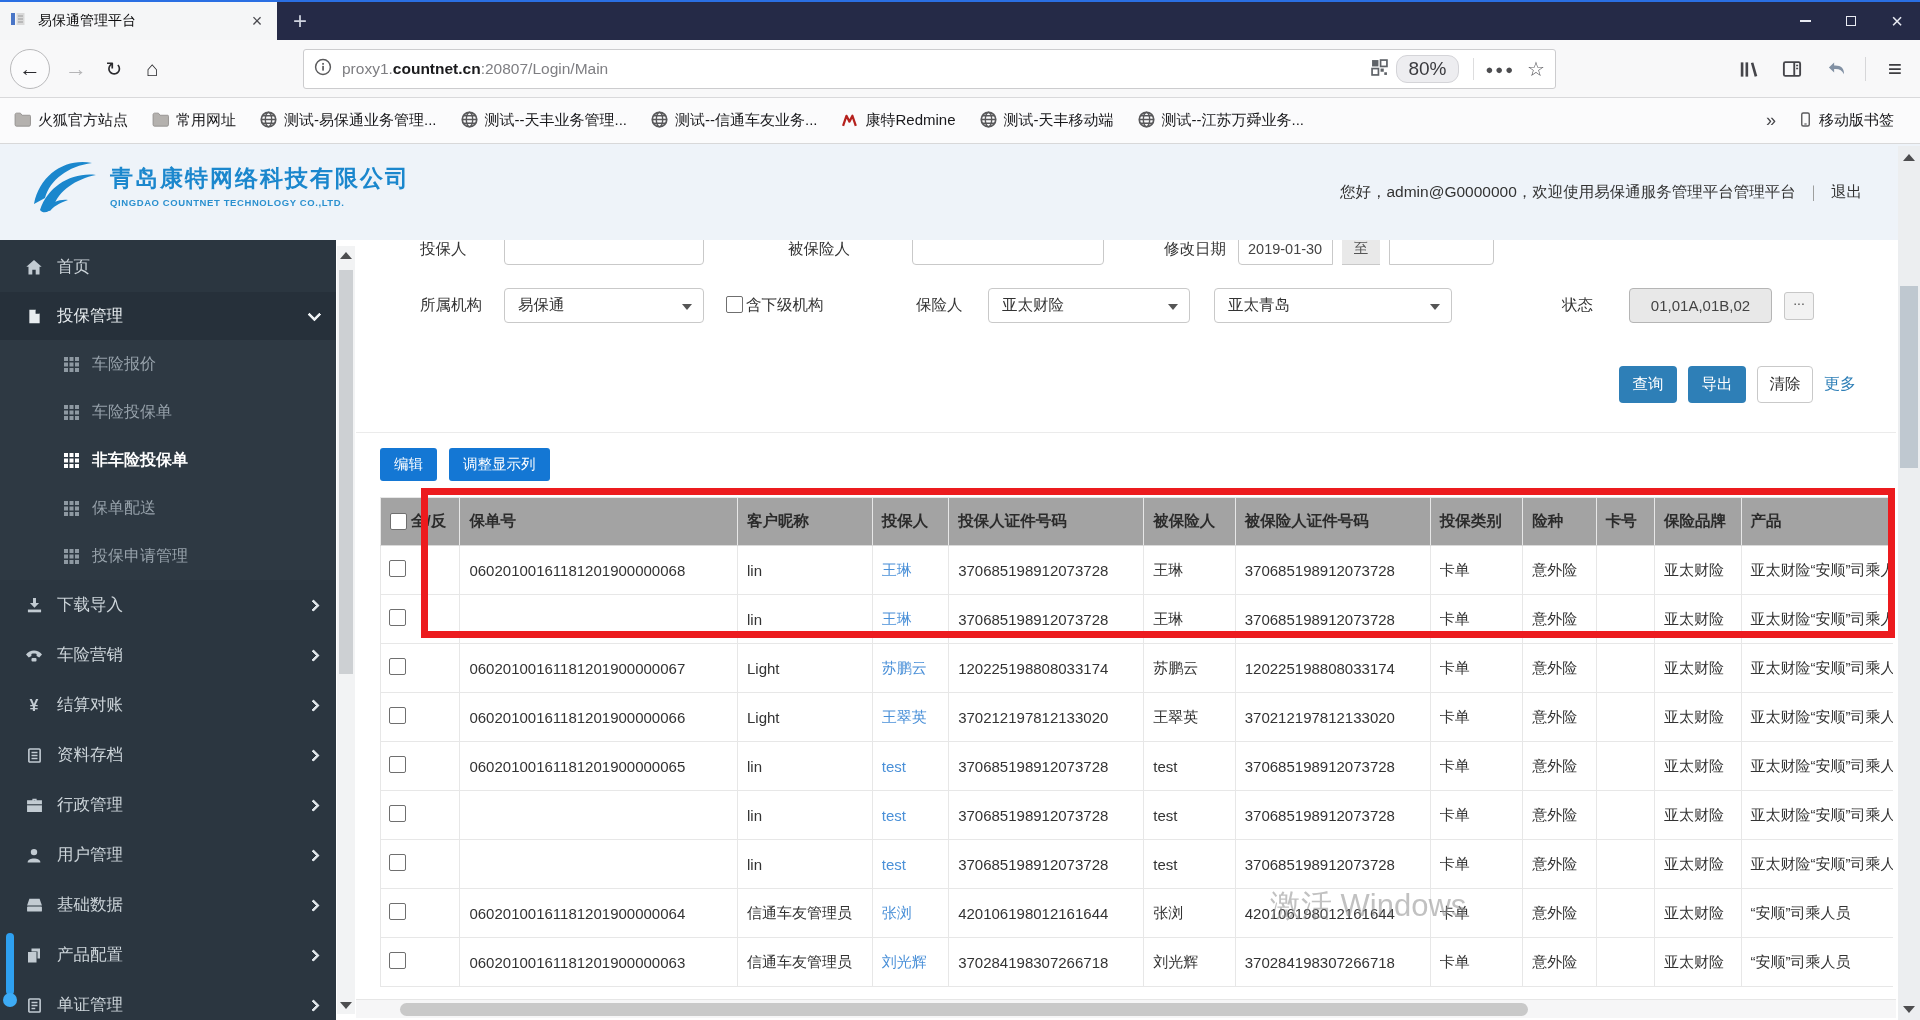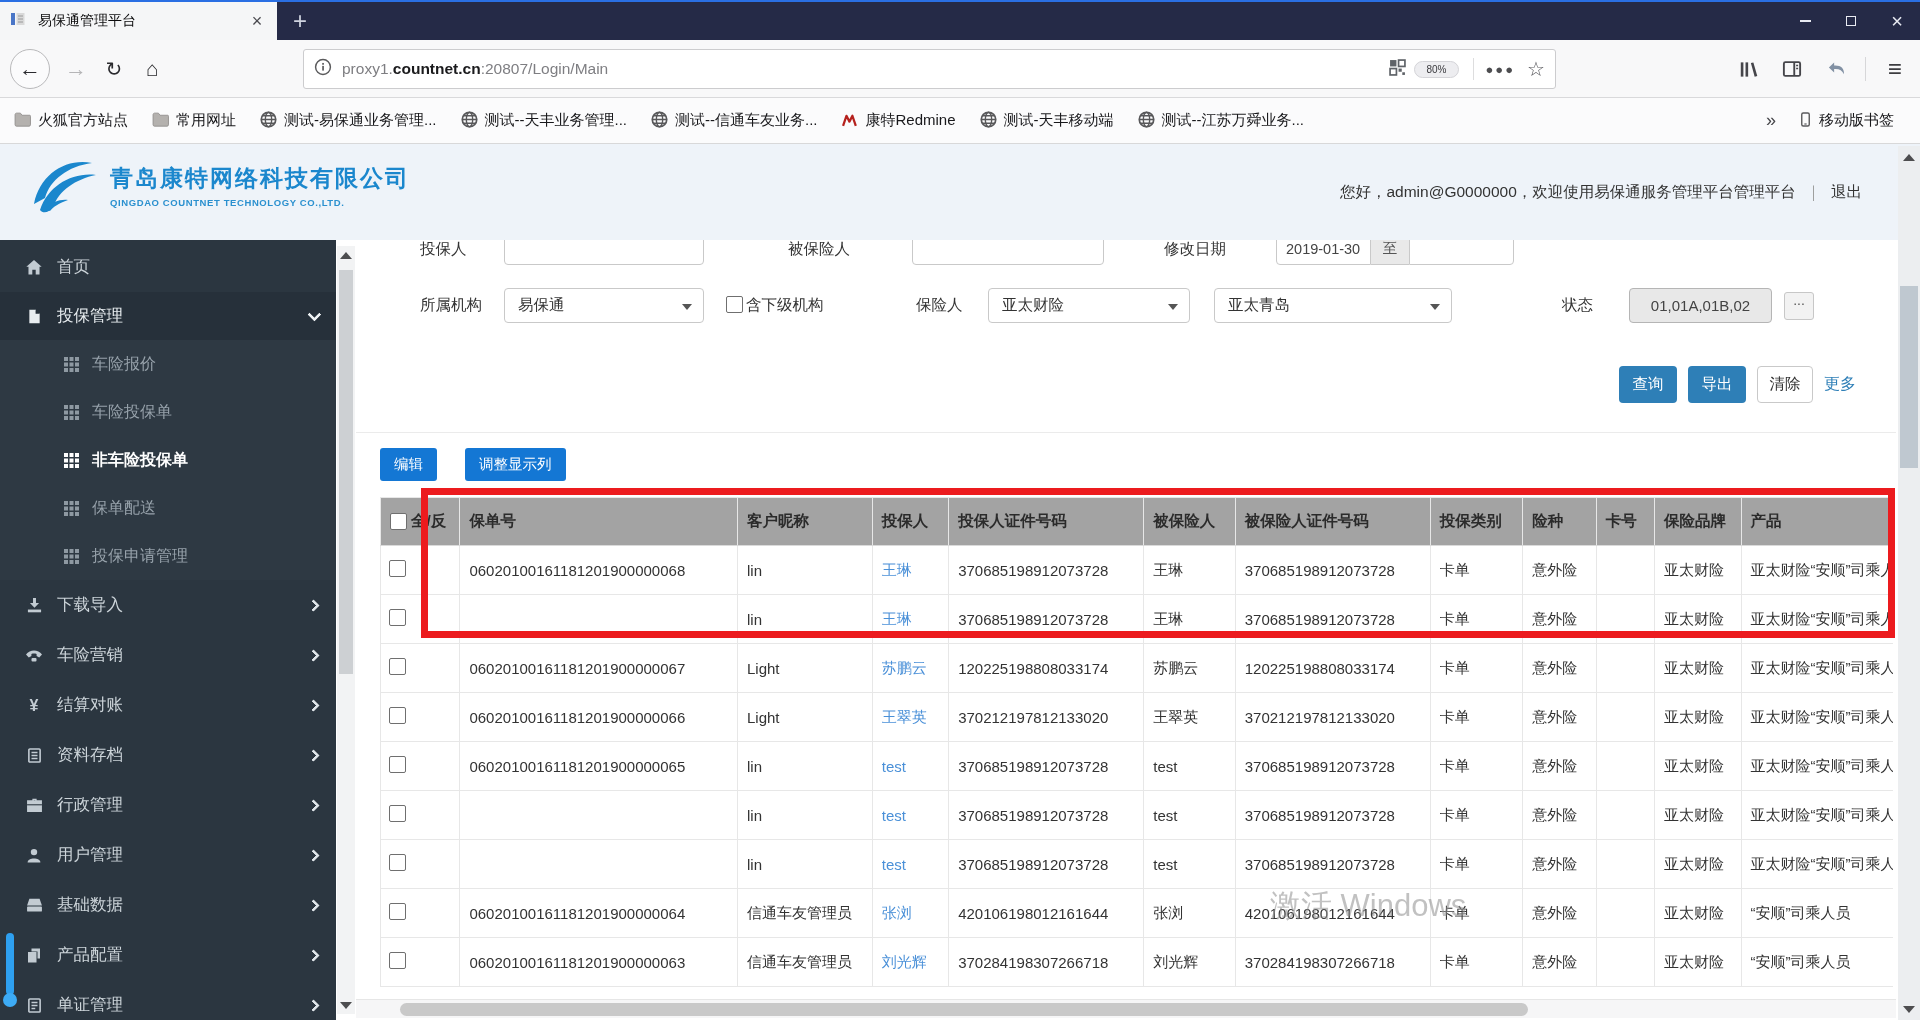--- a/index.html
+++ b/index.html
@@ -20,21 +20,21 @@
   
   .navbar { position:absolute; left:0; top:40px; width:1920px; height:58px; background:#f8f8f9; border-bottom:1px solid #d9d9db; }
   .nav-btn { position:absolute; top:49px; height:40px; display:flex; align-items:center; justify-content:center; font-size:22px; color:#2a2a2e; }
   .back-circle { left:10px; width:40px; height:40px; top:9px; border:1px solid #b9b9bb; border-radius:50%; background:#fbfbfc; }
   .fwd { left:58px; width:36px; top:9px; color:#b5b5b7; }
   .reload { left:96px; width:36px; top:9px; font-size:20px; }
   .home-b { left:134px; width:36px; top:9px; font-size:21px; }
   .urlbar { position:absolute; left:303px; top:9px; width:1253px; height:40px; background:#fff; border:1px solid #ccccce; border-radius:3px; display:flex; align-items:center; padding:0 10px; }
   .url-text { font-size:15.5px; margin-left:10px; flex:1; white-space:nowrap; overflow:hidden; }
   .url-dim { color:#7e7e82; } .url-host { color:#1b1b1d; font-weight:bold; }
-  .zoom-pill { font-size:10px; color:#3a3a3e; background:#ededf0; border:1px solid #d4d4d8; border-radius:11px; padding:2px 11px; margin:0 8px; }
+  .zoom-pill { font-size:19px; color:#3a3a3e; background:#ededf0; border:1px solid #d4d4d8; border-radius:11px; padding:2px 11px; margin:0 8px; }
   .url-sep { width:1px; height:22px; background:#ddddde; margin:0 6px; }
   .dots { font-size:13px; letter-spacing:2px; color:#4d4d50; margin:0 6px; }
   .star { font-size:20px; color:#58585c; margin-left:6px; }
   .tb-right { position:absolute; right:4px; top:9px; height:40px; display:flex; align-items:center; gap:14px; padding-right:6px; }
   .tbi { width:30px; height:30px; display:flex; align-items:center; justify-content:center; color:#45454a; }
   .tb-sep { width:1px; height:24px; background:#d7d7d9; }
   .burger { font-size:24px; color:#3c3c40; }
   .undo-i { color:#8291a4; }
 
   
@@ -94,21 +94,21 @@
   .daddon { width:38px; height:33px; background:#e9e9e9; border-top:1px solid #c9c9c9; border-bottom:1px solid #c9c9c9; display:flex; align-items:center; justify-content:center; font-size:14.5px; color:#555; }
   .d2 { width:105px; border-radius:0 4px 4px 0; }
   .cb { display:inline-block; width:17px; height:17px; border:1.4px solid #6f6f6f; border-radius:2px; background:#fff; }
   .statusbox { position:absolute; height:35px; background:#e8e8e8; border:1px solid #b5b5b5; border-radius:4px; font-size:15px; color:#444; display:flex; align-items:center; justify-content:center; }
   .morebtn { position:absolute; width:30px; height:28px; background:#f2f2f2; border:1px solid #c7c7c7; border-radius:3px; font-size:14px; color:#555; display:flex; align-items:flex-start; justify-content:center; line-height:14px; }
   .actions { position:absolute; top:126px; right:40px; display:flex; gap:11px; align-items:center; }
   .btn-blue { min-width:58px; height:37px; background:#2e7fb7; color:#fff; border:none; border-radius:4px; font-size:15.5px; font-family:"Liberation Sans",sans-serif; cursor:pointer; }
   .btn-white { min-width:56px; height:37px; background:#fff; color:#333; border:1px solid #c9c9c9; border-radius:4px; font-size:15.5px; cursor:pointer; }
   .link-more { color:#2e7fb7; font-size:16px; cursor:pointer; }
   .filter-sep { position:absolute; left:0; top:192px; width:100%; border-top:1px solid #ebebeb; }
-  .editrow { position:absolute; left:24px; top:208px; display:flex; gap:28px; }
+  .editrow { position:absolute; left:24px; top:208px; display:flex; gap:12px; }
   .btn-edit { height:33px; background:#1477d4; color:#fff; border:none; border-radius:3px; font-size:14.5px; padding:0 14px; font-family:"Liberation Sans",sans-serif; cursor:pointer; }
 
   
   .twrap { position:absolute; left:24px; top:257px; width:1513px; height:494px; overflow:hidden; }
   table.ptable { border-collapse:collapse; table-layout:fixed; width:1603px; }
   .ptable th, .ptable td { border:1px solid #e7e7e7; white-space:nowrap; overflow:hidden; padding:0 9px; text-align:left; }
   .ptable th { height:48px; font-size:15.5px; color:#2b2b2b; border-bottom:1px solid #dadada; background:#a3a3a3; }
   .ptable td { height:49px; font-size:15px; color:#333; }
   .ptable .c-check { text-align:left; padding-left:8px; }
   .th-first { display:flex; align-items:center; gap:4px; font-weight:bold; }
@@ -497,21 +497,21 @@
         </div>
     </div>
 
     <main class="main">
 
       <span class="flabel" style="left:64px; top:-7px;">投保人</span>
       <input class="finput" style="left: 148px; top: -6px; width: 200px;">
       <span class="flabel" style="left:432px; top:-7px;">被保险人</span>
       <input class="finput" style="left: 556px; top: -6px; width: 192px;">
       <span class="flabel" style="left:808px; top:-7px;">修改日期</span>
-      <div class="dategrp" style="left:920px; top:-8px;">
+      <div class="dategrp" style="left:882px; top:-8px;gap:9px;">
         <div class="dateinput d1">2019-01-30</div>
         <div class="daddon">至</div>
         <div class="dateinput d2"></div>
       </div>
 
       <span class="flabel" style="left:64px; top:49px;">所属机构</span>
       <div class="fselect" style="left:148px; top:48px; width:200px;">
         <span>易保通</span>
           <span class="sel-caret"></span>
       </div>

